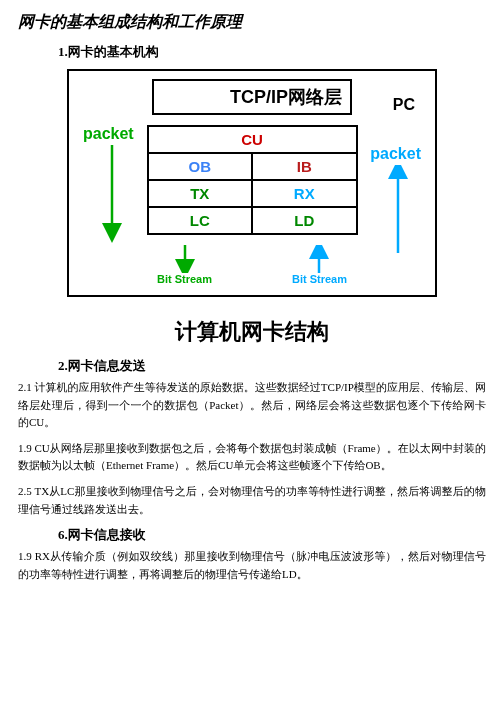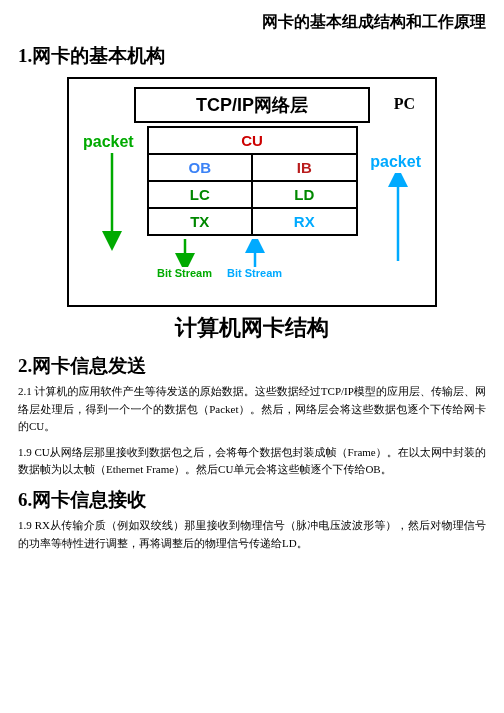--- a/index.html
+++ b/index.html
@@ -6,53 +6,55 @@
     body {
       width: 504px;
       min-height: 713px;
       background: #fff;
       font-family: "SimSun", "宋体", serif;
       font-size: 12px;
       color: #000;
       padding: 12px 18px;
     }
     h1 {
-      text-align: right;
+      text-align: left;
       font-size: 16px;
       font-weight: bold;
       margin-bottom: 10px;
       font-family: "SimHei", "黑体", sans-serif;
+      font-style: italic;
     }
     .section-title {
       font-weight: bold;
-      font-size: 19px;
+      font-size: 13px;
       margin-bottom: 4px;
+      margin-left: 40px;
     }
     .section-text {
       font-size: 11px;
       line-height: 1.6;
       margin-bottom: 8px;
       text-align: justify;
     }
     .pc-label {
       position: absolute;
-      top: 8px;
+      top: 17px;
       right: 10px;
       font-size: 16px;
       font-weight: bold;
-      font-family: Liberation Serif, serif;
+      font-family: Liberation Sans, sans-serif;
     }
     .tcp-box {
       border: 2px solid #000;
-      text-align: center;
+      text-align: right;
       font-size: 18px;
       font-weight: bold;
       padding: 4px 8px;
       margin: 0 auto 0 auto;
-      width: 236px;
+      width: 200px;
       font-family: "Arial", "SimHei", sans-serif;
     }
     .packet-left {
       color: #00aa00;
       font-size: 16px;
       font-weight: bold;
       font-family: "Arial", sans-serif;
       margin-top: 8px;
       margin-left: 4px;
     }
@@ -62,21 +64,21 @@
       font-weight: bold;
       font-family: "Arial", sans-serif;
       margin-top: 28px;
       text-align: right;
       margin-right: 4px;
     }
 
     .grid-table {
       border-collapse: collapse;
       width: 211px;
-      margin: 1px auto;
+      margin: 8px auto;
     }
     .grid-table td {
       border: 2px solid #000;
       text-align: center;
       font-size: 15px;
       font-weight: bold;
       font-family: "Arial", sans-serif;
       padding: 4px 0;
       width: 95px;
     }
@@ -85,43 +87,44 @@
     }
     .ob-cell { color: #3b82f6; }
     .ib-cell { color: #b91c1c; }
     .lc-cell { color: #008800; }
     .ld-cell { color: #008800; }
     .tx-cell { color: #008800; }
     .rx-cell { color: #00aaff; }
 
     .bit-stream-row {
       display: flex;
+      justify-content: space-between;
       width: 190px;
-      margin: 16px auto;
+      margin: 0 auto;
       gap: 15px;
     }
     .bit-stream-left {
       color: #00aa00;
       font-size: 11px;
       font-weight: bold;
       font-family: "Arial", sans-serif;
     }
     .bit-stream-right {
       color: #00aaff;
       font-size: 11px;
       font-weight: bold;
       font-family: "Arial", sans-serif;
     }
 
     .diagram-caption {
       text-align: center;
       font-size: 22px;
       font-weight: bold;
       font-family: "SimHei", "黑体", sans-serif;
-      margin-top: 6px;
+      margin-top: 20px;
       margin-bottom: 10px;
     }
 
     .section-block {
       margin-bottom: 8px;
     }
 
     .full-diagram {
       margin: 8px auto;
       width: 370px;
@@ -172,26 +175,26 @@
           <table class="grid-table">
             <tbody>
                 <tr>
               <td colspan="2" class="cu-cell">CU</td>
             </tr>
             <tr>
               <td class="ob-cell">OB</td>
               <td class="ib-cell">IB</td>
             </tr>
             <tr>
+              <td class="tx-cell">TX</td>
+              <td class="rx-cell">RX</td>
+            </tr>
+            <tr>
               <td class="lc-cell">LC</td>
               <td class="ld-cell">LD</td>
-            </tr>
-            <tr>
-              <td class="tx-cell">TX</td>
-              <td class="rx-cell">RX</td>
             </tr>
           </tbody>
             </table>
 
           <div class="bit-stream-row" style="margin-top:2px;">
 
             <div style="display:flex; flex-direction:column; align-items:center;">
               <svg width="30" height="28">
                 <defs>
                   <marker id="arrowDown2" markerWidth="8" markerHeight="8" refX="4" refY="4" orient="auto">
@@ -232,19 +235,20 @@
       </div>
     </div>
   </div>
   <div class="diagram-caption">计算机网卡结构</div>
 </div>
 
 <div class="section-block">
   <div class="section-title">2.网卡信息发送</div>
   <div class="section-text"><span>2.1</span> <span>计算机的应用软件产生等待发送的原始数据。这些数据经过TCP/IP模型的应用层、传输层、网络层处理后，得到一个一个的数据包（Packet）。然后，网络层会将这些数据包逐个下传给网卡的CU。</span></div>
   <div class="section-text"><span>1.9</span> <span>CU从网络层那里接收到数据包之后，会将每个数据包封装成帧（Frame）。在以太网中封装的数据帧为以太帧（Ethernet Frame）。然后CU单元会将这些帧逐个下传给OB。</span></div>
+  <div class="section-text"><span>2.5</span> <span>TX从LC那里接收到物理信号之后，会对物理信号的功率等特性进行调整，然后将调整后的物理信号通过线路发送出去。</span></div>
 </div>
 
 <div class="section-block">
   <div class="section-title">6.网卡信息接收</div>
   <div class="section-text"><span>1.9</span> <span>RX从传输介质（例如双绞线）那里接收到物理信号（脉冲电压波波形等），然后对物理信号的功率等特性进行调整，再将调整后的物理信号传递给LD。</span></div>
 
 </div>
 
 </body></html>

